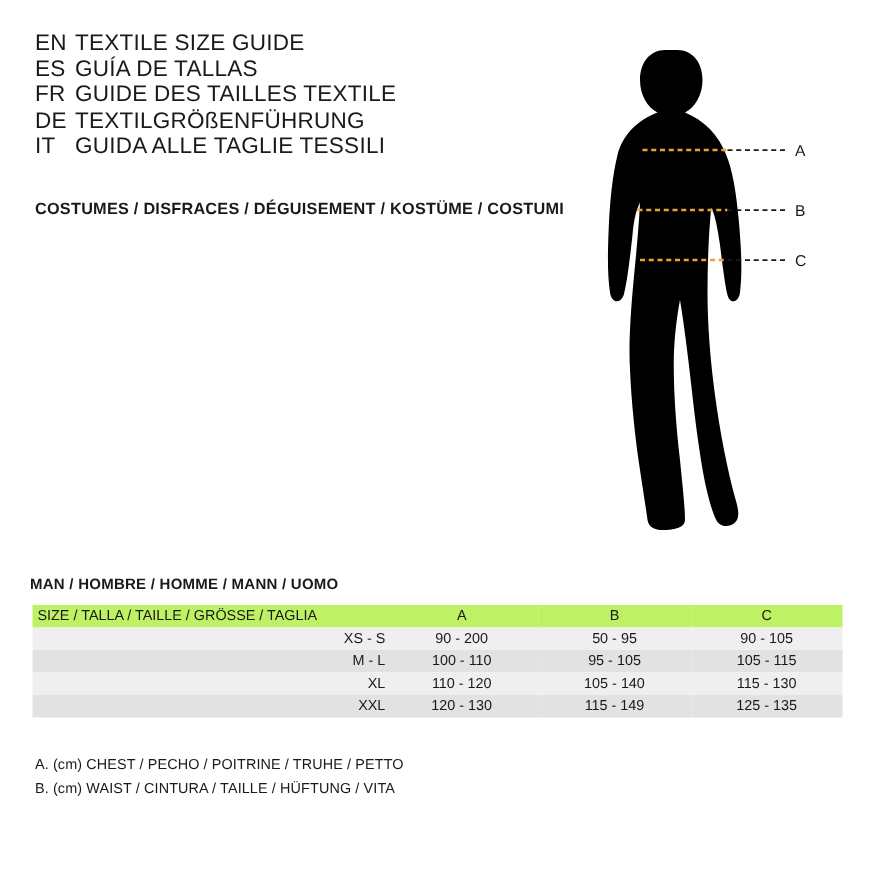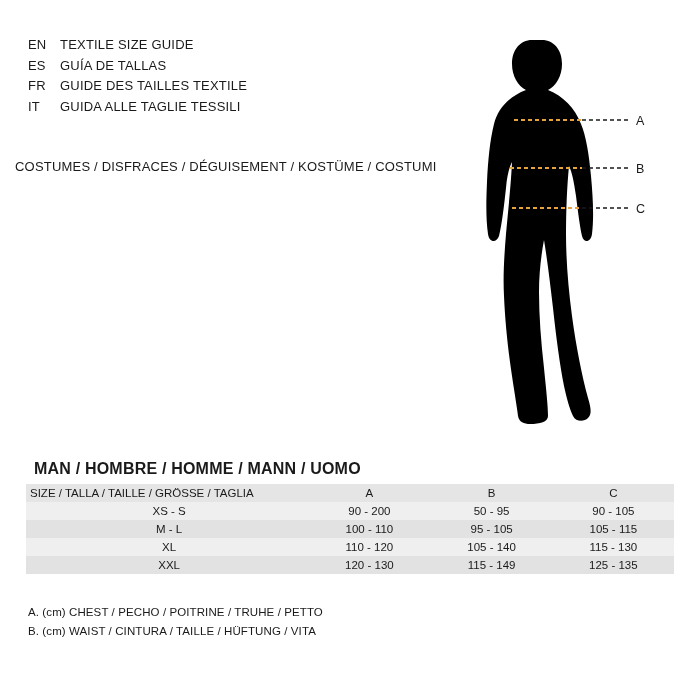--- a/index.html
+++ b/index.html
@@ -17,103 +17,103 @@
   }
   .page {
     position: absolute;
     inset: 0;
   }
 
   
   .lang-block {
     position: absolute;
     left: 28px;
-    top: 35px;
-    font-size: 13px;
+    top: 24px;
+    font-size: 18px;
     line-height: 20.5px;
   }
   .lang-row {
     display: flex;
     white-space: nowrap;
   }
   .lang-code {
     width: 32px;
     flex: 0 0 32px;
     letter-spacing: 0.2px;
   }
   .lang-text {
     letter-spacing: 0.2px;
   }
 
   .costumes-title {
     position: absolute;
-    left: 15px;
+    left: 28px;
     top: 159px;
     font-size: 13px;
-    font-weight: normal;
+    font-weight: bold;
     letter-spacing: 0.2px;
     white-space: nowrap;
   }
 
   
   .figure-wrap {
     position: absolute;
     left: 470px;
     top: 20px;
     width: 220px;
     height: 420px;
   }
   .figure-wrap svg {
     display: block;
   }
 
   
   .table-heading {
     position: absolute;
-    left: 34px;
+    left: 24px;
     top: 460px;
-    font-size: 16px;
+    font-size: 12px;
     font-weight: bold;
     letter-spacing: 0.2px;
   }
   .size-table {
     position: absolute;
     left: 26px;
     top: 484px;
     width: 648px;
     border-collapse: collapse;
     font-size: 11.5px;
   }
   .size-table th,
   .size-table td {
     padding: 0;
     height: 18px;
     font-weight: normal;
     line-height: 18px;
   }
   .size-table thead tr {
-    background: #e5e5e5;
+    background: #bef264;
     padding-left: 42px;
   }
   .size-table thead th {
     font-weight: normal;
     text-align: center;
   }
   .size-table thead th.label-col {
     text-align: left;
     padding-left: 4px;
   }
   .size-table tbody tr:nth-child(odd) {
     background: #efefef;
   }
   .size-table tbody tr:nth-child(even) {
     background: #e2e2e2;
   }
   .size-table td.label-col {
-    text-align: center;
+    text-align: right;
     padding-left: 4px;
   }
   .size-table td.val-col {
     text-align: center;
   }
   .col-label { width: 280px; }
   .col-a { width: 123px; }
   .col-b { width: 123px; }
   .col-c { width: 122px; }
 
@@ -146,20 +146,24 @@
       <span class="lang-code">EN</span>
       <span class="lang-text">TEXTILE SIZE GUIDE</span>
     </div>
     <div class="lang-row">
       <span class="lang-code">ES</span>
       <span class="lang-text">GUÍA DE TALLAS</span>
     </div>
     <div class="lang-row">
       <span class="lang-code">FR</span>
       <span class="lang-text">GUIDE DES TAILLES TEXTILE</span>
+    </div>
+    <div class="lang-row">
+      <span class="lang-code">DE</span>
+      <span class="lang-text">TEXTILGRÖßENFÜHRUNG</span>
     </div>
     <div class="lang-row">
       <span class="lang-code">IT</span>
       <span class="lang-text">GUIDA ALLE TAGLIE TESSILI</span>
     </div>
   </div>
 
   <div class="costumes-title">COSTUMES / DISFRACES / DÉGUISEMENT / KOSTÜME / COSTUMI</div>
 
   <div class="figure-wrap">

